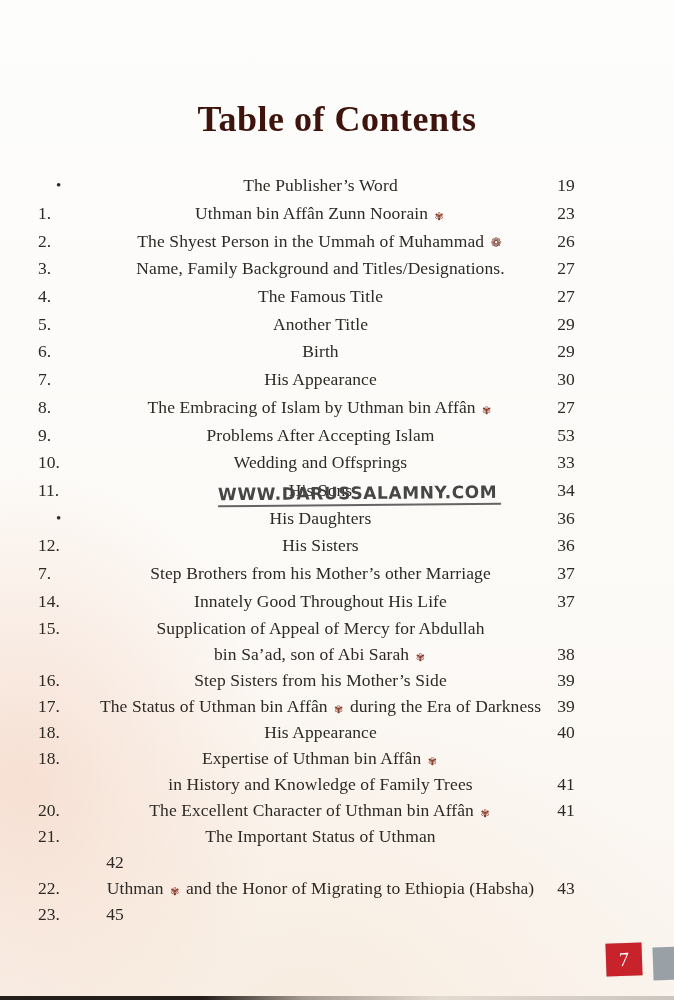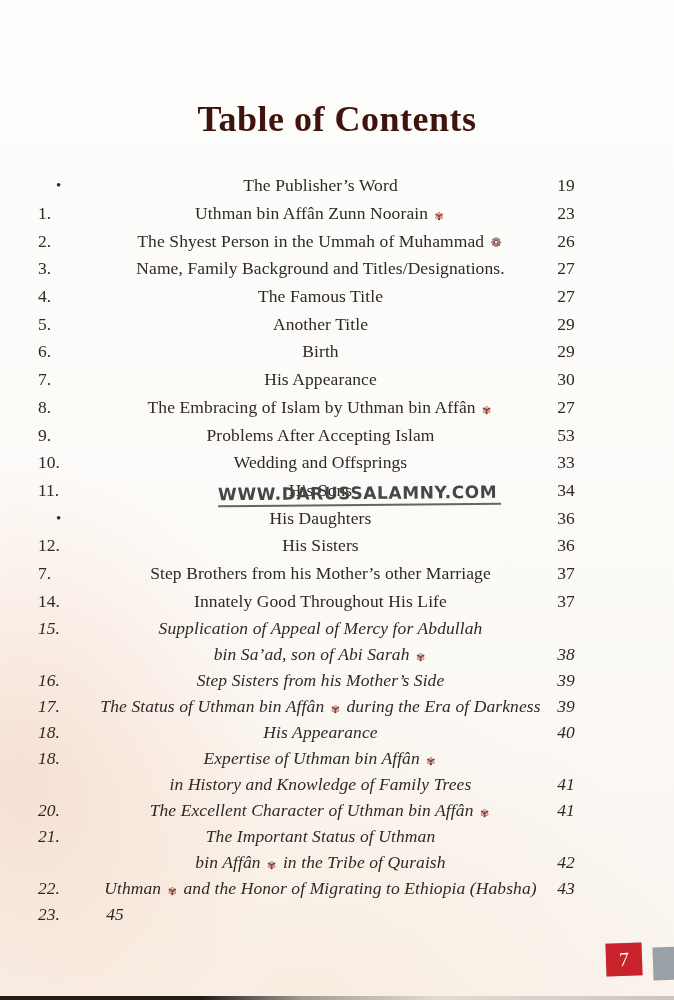--- a/index.html
+++ b/index.html
@@ -16,21 +16,21 @@
     position:absolute;top:76px;left:0;right:0;
     text-align:center;
     font-size:36px;line-height:1.1;
     color:var(--title_maroon,#3f140d);
     letter-spacing:0.5px;
   }
   .toc{
     position:absolute;top:172px;left:38px;right:88px;
   }
   .row{display:flex;align-items:center;height:27.7px;}
-  .row:nth-child(n+17){height:26px;font-style:italic;}
+  .row:nth-child(n+17){height:26px;}
   .num{flex:none;width:57px;font-size:17.5px;box-sizing:border-box;}
   .num.bullet{padding-left:18px;font-size:15px;}
   .ttl{flex:1;white-space:nowrap;overflow:visible;font-size:17.5px;letter-spacing:0.1px;text-align:center;}
   .pg{flex:none;width:40px;text-align:center;font-size:17.5px;}
   .sym{
     font-family:"DejaVu Sans",sans-serif;
     font-size:11px;color:var(--symbol_red,#8b3a2a);
     margin:0 2px;position:relative;top:1px;
   }
   .sym.saw{font-size:13px;color:#6e2a1e;top:0;}
@@ -188,21 +188,20 @@
         <span class="ttl">The Excellent Character of Uthman bin Affân <span class="sym ra">✾</span></span>
         <span class="pg">41</span>
       </div>
       <div class="row">
         <span class="num">21.</span>
         <span class="ttl">The Important Status of Uthman</span>
         <span class="pg"></span>
       </div>
       <div class="row">
         <span class="num"></span>
-        <span class="ttl">bin Affân <span class="sym ra">✾</span> in the Tribe of Quraish</span>
         <span class="pg">42</span>
       </div>
       <div class="row">
         <span class="num">22.</span>
         <span class="ttl">Uthman <span class="sym ra">✾</span> and the Honor of Migrating to Ethiopia (Habsha)</span>
         <span class="pg">43</span>
       </div>
       <div class="row">
         <span class="num">23.</span>
         <span class="pg">45</span>

